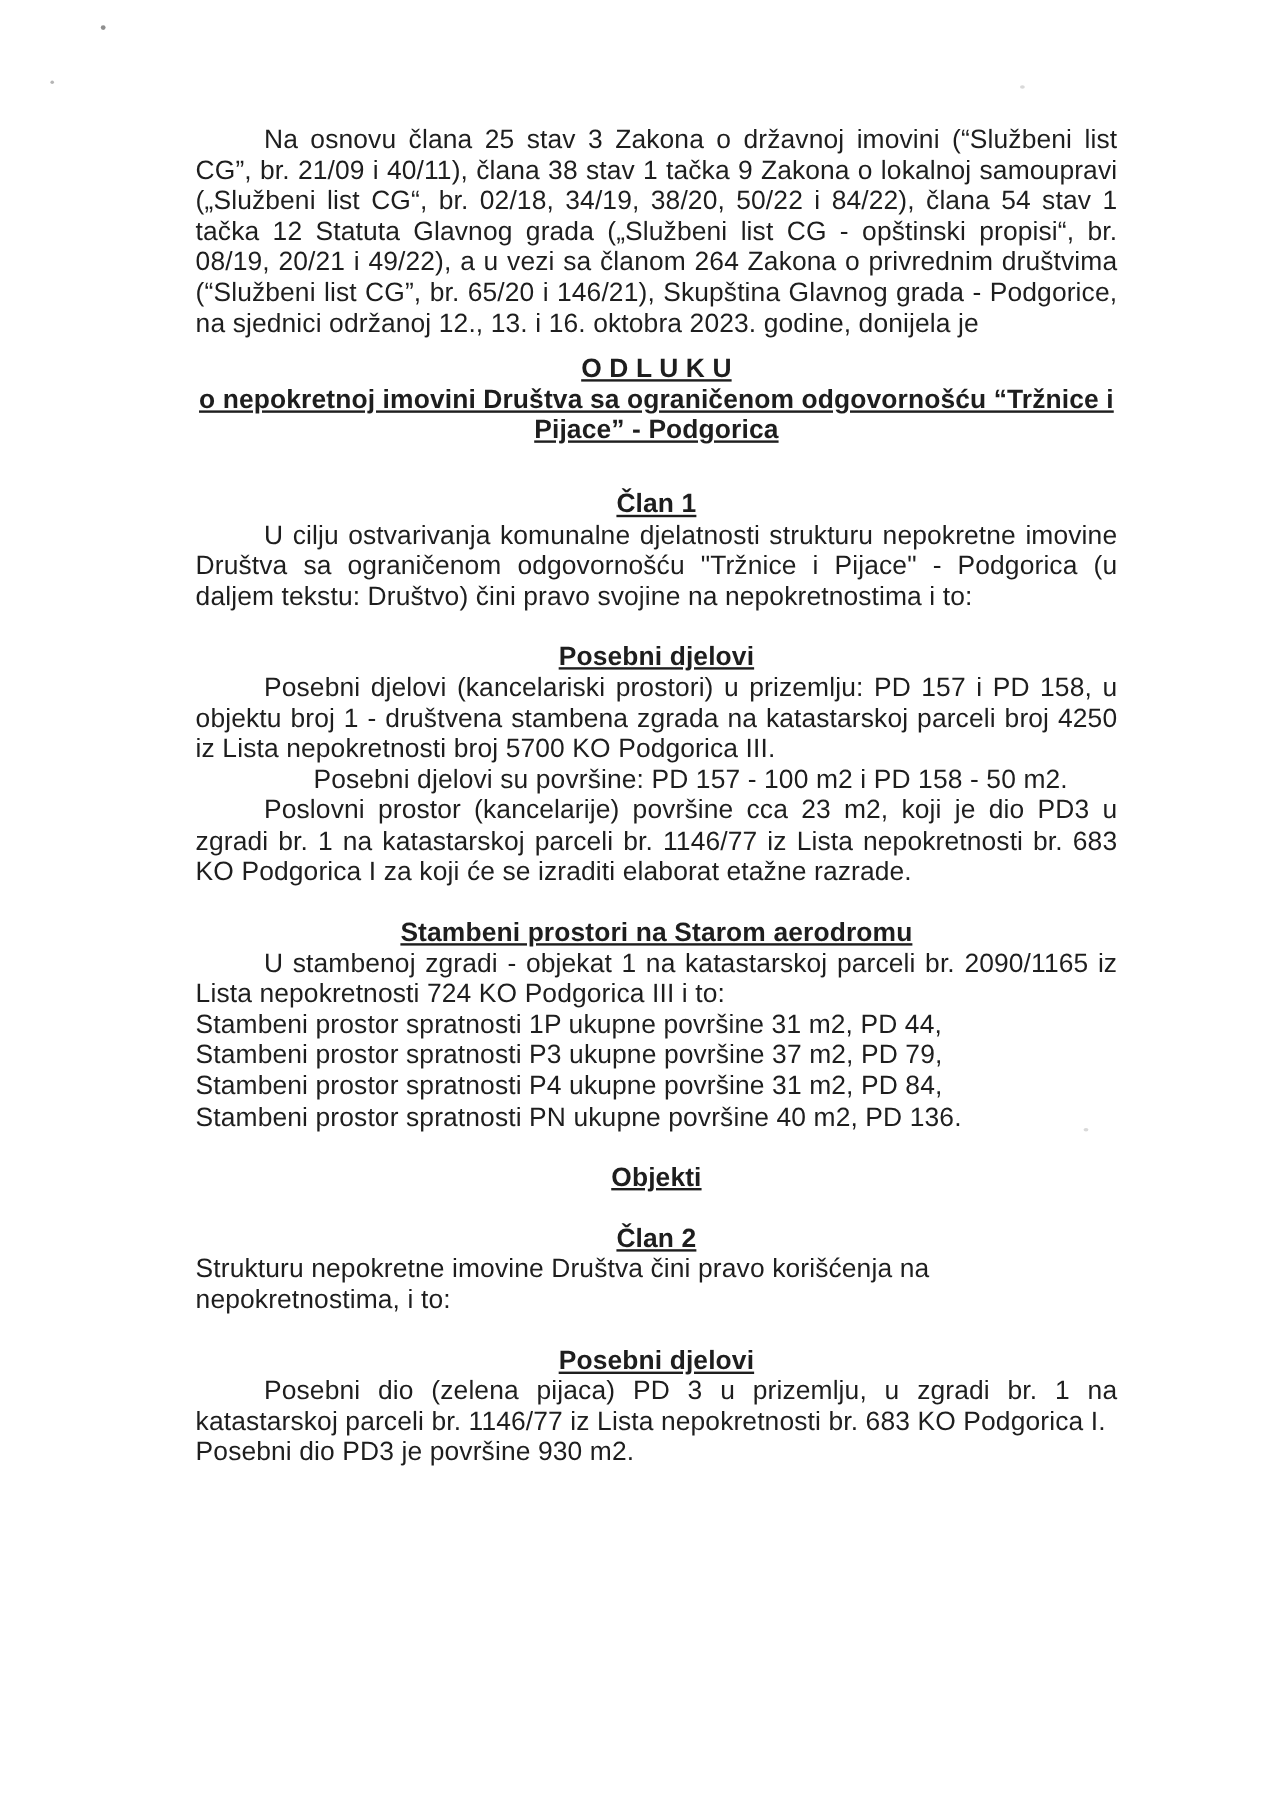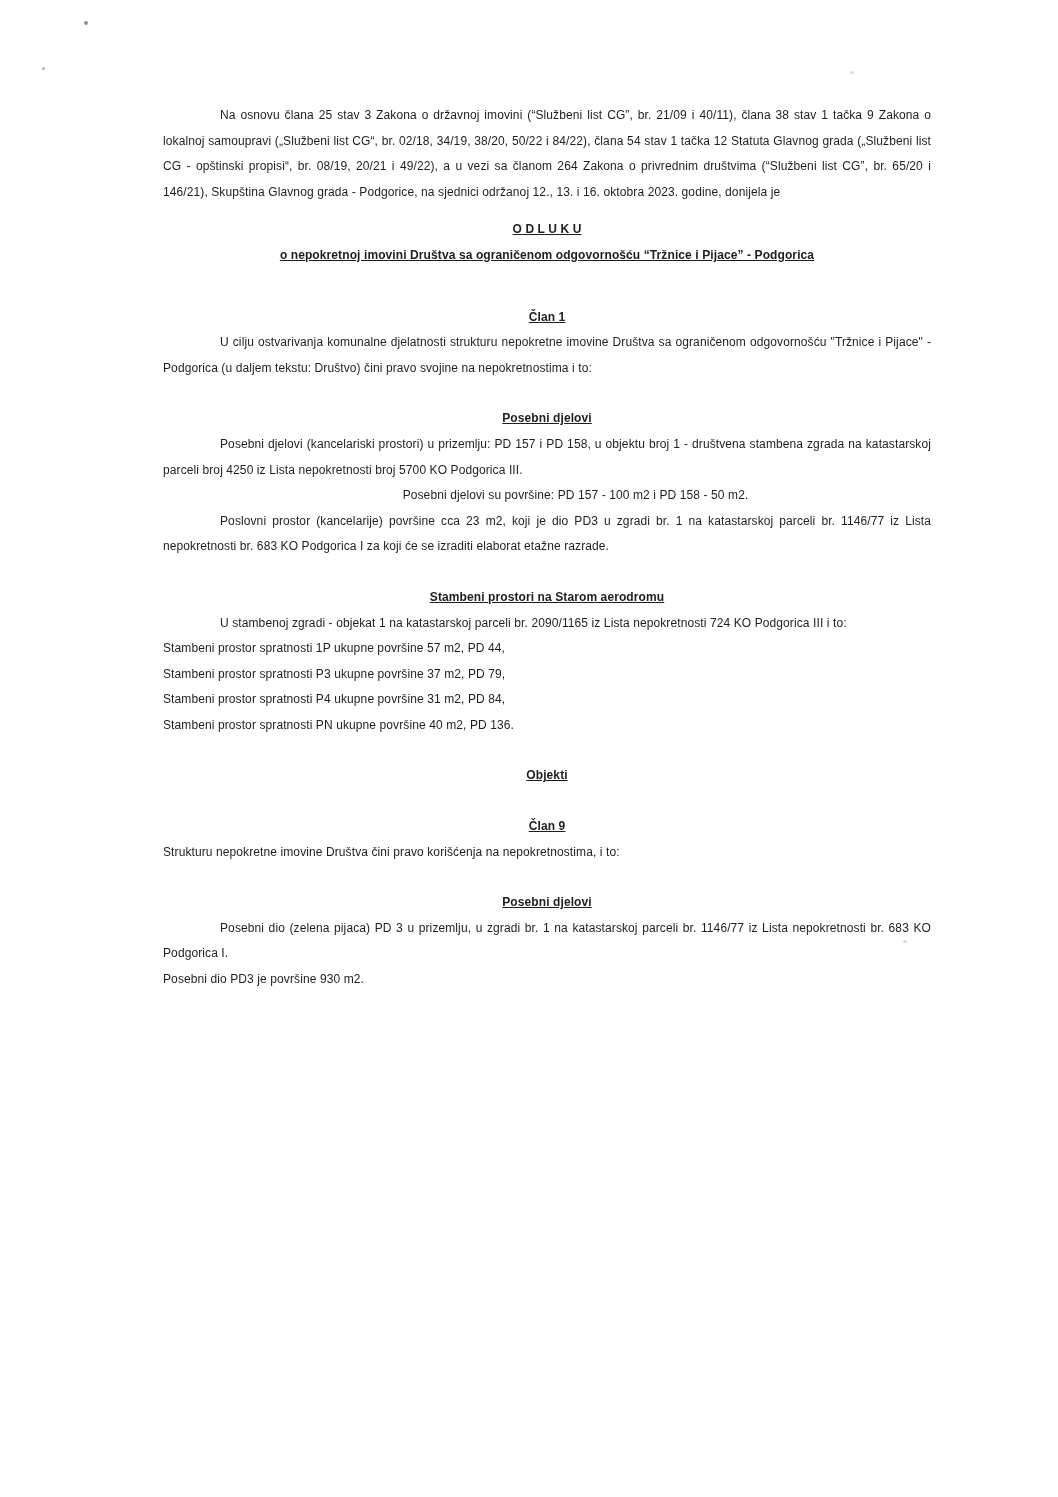--- a/index.html
+++ b/index.html
@@ -20,21 +20,21 @@
     left: 163px;
     top: 103px;
     width: 768px;
     font-size: 19px;
     line-height: 25.6px;
     letter-spacing: 0.1px;
   }
   .sheet p, .sheet h2 {
     margin: 0;
     padding: 0;
-    font-size: 12px;
+    font-size: 22px;
     line-height: 25.6px;
   }
   .p-just {
     text-align: justify;
     text-indent: 57px;
   }
   .p-ind {
     text-align: center;
     text-indent: 57px;
   }
@@ -77,27 +77,27 @@
   <h2 class="h-center mt-clan1">Član 1</h2>
   <p class="p-just">U cilju ostvarivanja komunalne djelatnosti strukturu nepokretne imovine Društva sa ograničenom odgovornošću "Tržnice i Pijace" - Podgorica (u daljem tekstu: Društvo) čini pravo svojine na nepokretnostima i to:</p>
 
   <h2 class="h-center mt-sec">Posebni djelovi</h2>
   <p class="p-just">Posebni djelovi (kancelariski prostori) u prizemlju: PD 157 i PD 158, u objektu broj 1 - društvena stambena zgrada na katastarskoj parceli broj 4250 iz Lista nepokretnosti broj 5700 KO Podgorica III.</p>
   <p class="p-ind">Posebni djelovi su površine: PD 157 - 100 m2 i PD 158 - 50 m2.</p>
   <p class="p-just">Poslovni prostor (kancelarije) površine cca 23 m2, koji je dio PD3 u zgradi br. 1 na katastarskoj parceli br. 1146/77 iz Lista nepokretnosti br. 683 KO Podgorica I za koji će se izraditi elaborat etažne razrade.</p>
 
   <h2 class="h-center mt-sec">Stambeni prostori na Starom aerodromu</h2>
   <p class="p-just">U stambenoj zgradi - objekat 1 na katastarskoj parceli br. 2090/1165 iz Lista nepokretnosti 724 KO Podgorica III i to:</p>
-  <p class="p-line">Stambeni prostor spratnosti 1P ukupne površine 57 m2, PD 44,</p>
+  <p class="p-line">Stambeni prostor spratnosti 1P ukupne površine 31 m2, PD 44,</p>
   <p class="p-line">Stambeni prostor spratnosti P3 ukupne površine 37 m2, PD 79,</p>
   <p class="p-line">Stambeni prostor spratnosti P4 ukupne površine 31 m2, PD 84,</p>
   <p class="p-line">Stambeni prostor spratnosti PN ukupne površine 40 m2, PD 136.</p>
 
   <h2 class="h-center mt-sec">Objekti</h2>
 
-  <h2 class="h-center mt-sec">Član 9</h2>
+  <h2 class="h-center mt-sec">Član 2</h2>
   <p class="p-line">Strukturu nepokretne imovine Društva čini pravo korišćenja na nepokretnostima, i to:</p>
 
   <h2 class="h-center mt-sec">Posebni djelovi</h2>
   <p class="p-just">Posebni dio (zelena pijaca) PD 3 u prizemlju, u zgradi br. 1 na katastarskoj parceli br. 1146/77 iz Lista nepokretnosti br. 683 KO Podgorica I.</p>
   <p class="p-line">Posebni dio PD3 je površine 930 m2.</p>
 
 </div>
 
 </body></html>

